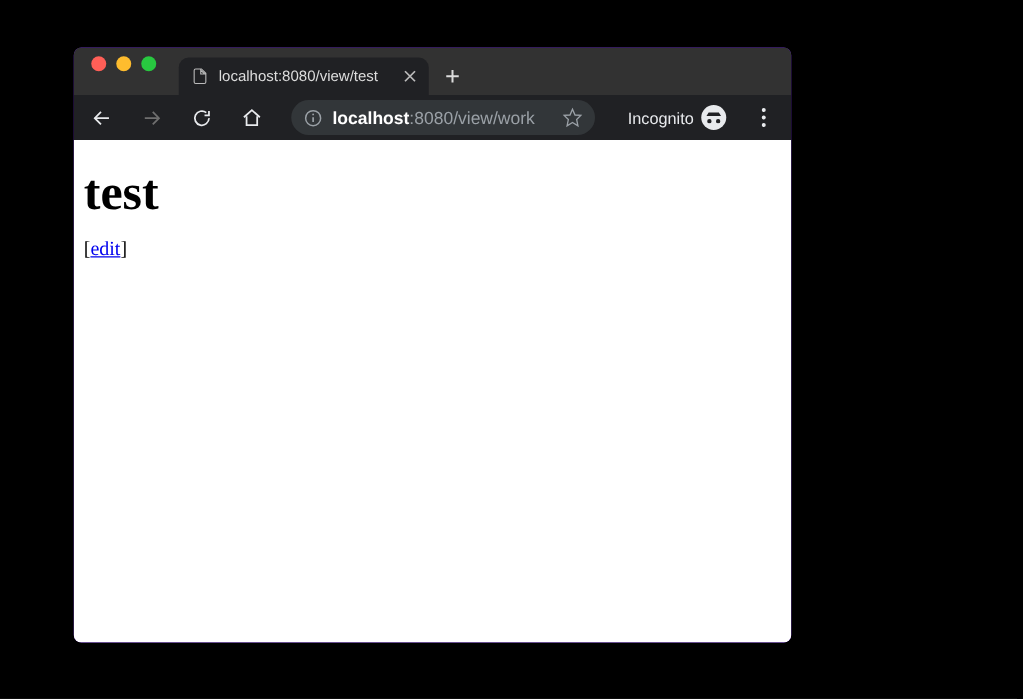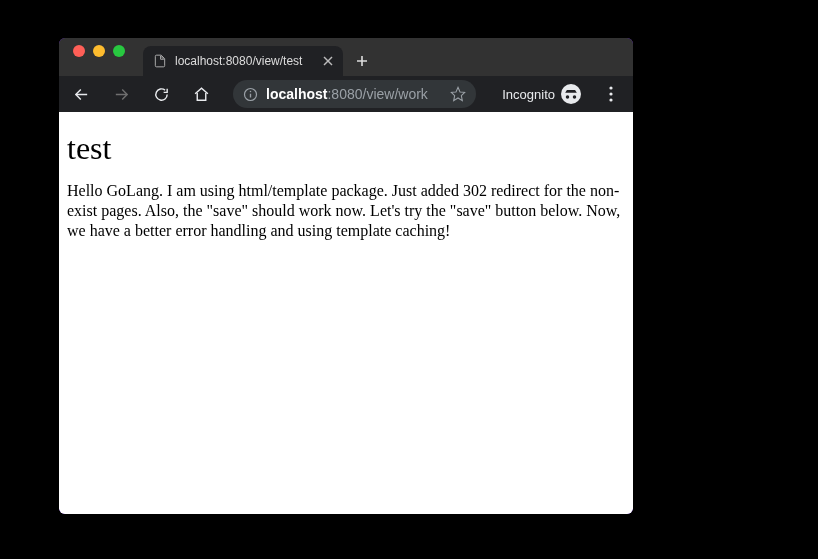--- a/index.html
+++ b/index.html
@@ -123,22 +123,22 @@
   .content {
     padding: 10px 8px 8px 8px;
     background: #fff;
     color: #000;
     font-family: "Times New Roman", Times, serif;
     font-size: 16px;
     height: calc(100% - 74px);
     overflow: auto;
   }
   .content h1 {
-    font-size: 32px;
-    font-weight: 400;
+    font-size: 40px;
+    font-weight: 700;
     margin: 8px 0 14px 0;
   }
   .edit-line { margin-bottom: 14px; }
   .edit-line a { color: #0000EE; text-decoration: underline; }
   .body-text { line-height: 1.25; }
 </style>
 </head>
 <body>
 
 <div class="window">
@@ -219,16 +219,16 @@
       <svg width="4" height="16" viewBox="0 0 4 16">
           <circle cx="2" cy="2" r="1.6"></circle>
           <circle cx="2" cy="8" r="1.6"></circle>
           <circle cx="2" cy="14" r="1.6"></circle>
         </svg>
     </div>
   </div>
 
   <div class="content">
     <h1>test</h1>
-    <p class="body-text">Hello GoLang. I am using html/template package. Just added 302 redirect for the non-exist pages. Also, the "save" should work now. Let's try the "save" button below. Now, we have a better error handling and using template caching!</p>
+    <p class="edit-line">[<a href="#">edit</a>]</p>
   </div>
 
 </div>
 
 </body></html>

